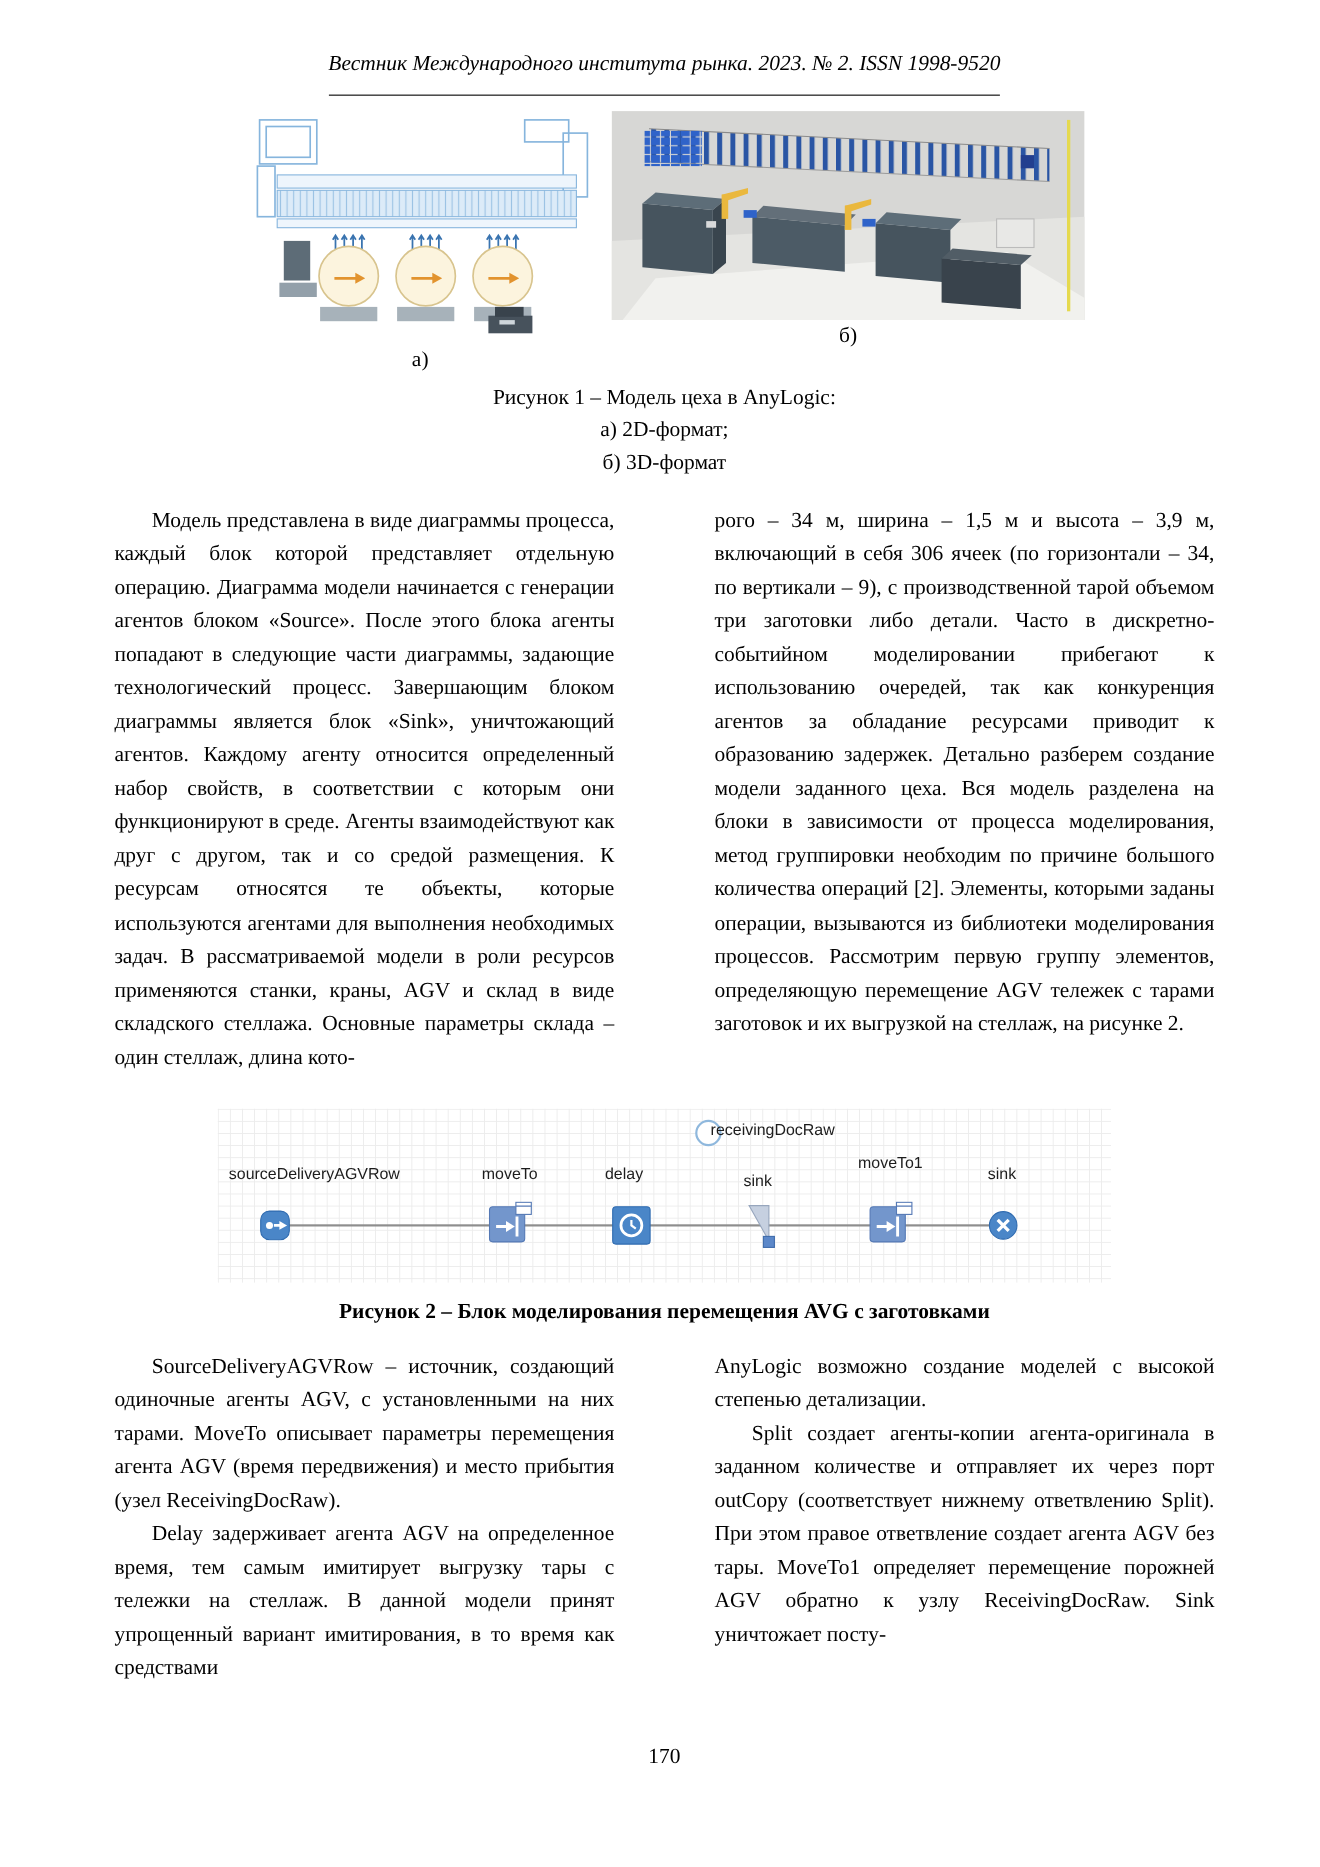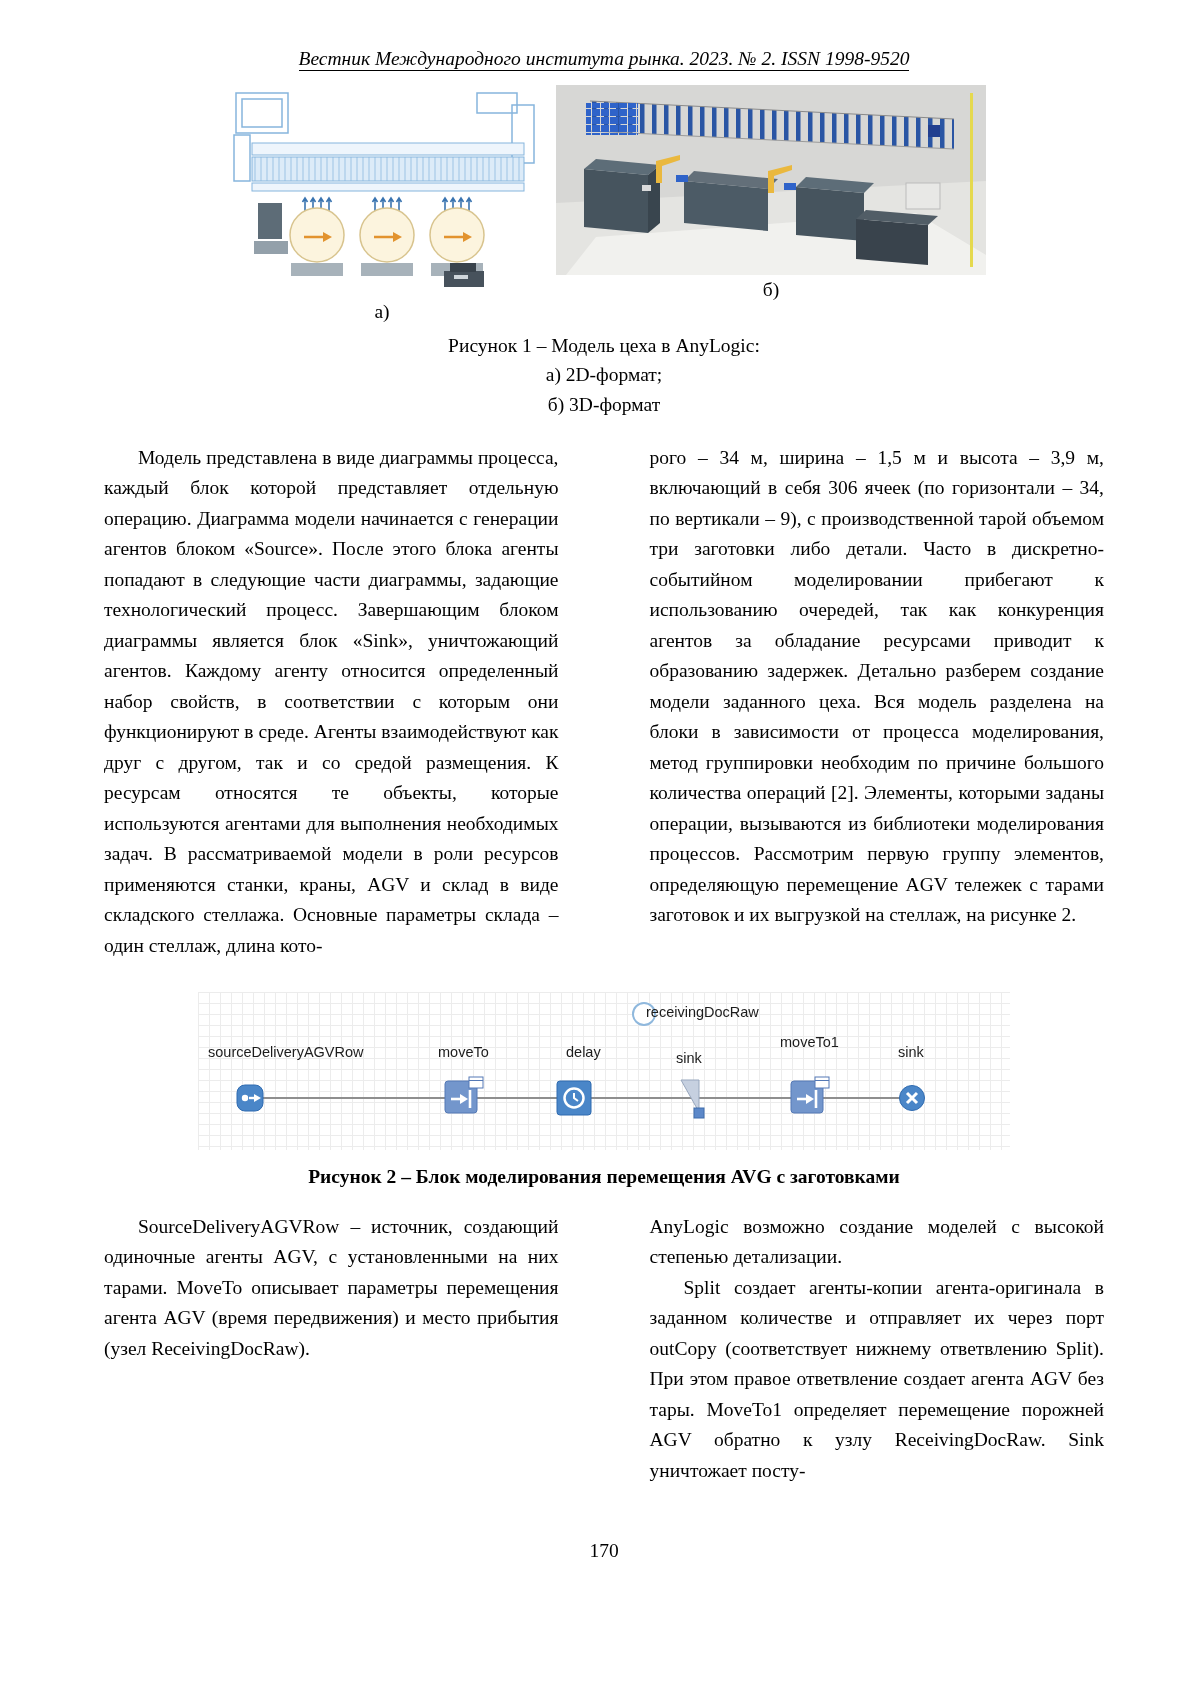--- a/index.html
+++ b/index.html
@@ -18,21 +18,21 @@
 
   .journal-header {
     text-align: center;
     font-size: 19.5px;
     font-style: italic;
     margin-bottom: 14px;
   }
   .journal-header span {
     display: inline-block;
     border-bottom: 1.6px solid #000;
-    padding-bottom: 0;
+    padding-bottom: 16px;
     text-align: center;
   }
 
   .fig1-row {
     display: flex;
     justify-content: center;
     align-items: flex-start;
     gap: 14px;
     margin-top: 14px;
   }
@@ -243,21 +243,21 @@
     </div>
   </div>
 
   <div class="fig2-canvas">
 
     <div class="fig2-node-circle" style="left:434px; top:10px;"></div>
     <div class="fig2-label" style="left:448px; top:12px;">receivingDocRaw</div>
 
     <div class="fig2-label" style="left:10px;  top:52px;">sourceDeliveryAGVRow</div>
     <div class="fig2-label" style="left:240px; top:52px;">moveTo</div>
-    <div class="fig2-label" style="left:368px; top:52px;">delay</div>
+    <div class="fig2-label" style="left:352px; top:52px;">delay</div>
     <div class="fig2-label" style="left:478px; top:58px;">sink</div>
     <div class="fig2-label" style="left:582px; top:42px;">moveTo1</div>
     <div class="fig2-label" style="left:700px; top:52px;">sink</div>
 
     <div class="fig2-line" style="left:52px; top:105px; width:662px;"></div>
 
     <svg class="fig2-block" style="left:38px; top:92px;" width="28" height="28" viewBox="0 0 28 28">
       <rect x="1" y="1" width="26" height="26" rx="8" fill="#4a86c8" stroke="#2f6bb0"></rect>
       <circle cx="9" cy="14" r="3.2" fill="#fff"></circle>
       <path d="M13 14 h6" stroke="#fff" stroke-width="2.4"></path>
@@ -297,20 +297,21 @@
       <circle cx="14" cy="14" r="12.5" fill="#4a86c8" stroke="#2f6bb0"></circle>
       <path d="M9 9 l10 10 M19 9 l-10 10" stroke="#fff" stroke-width="3"></path>
     </svg>
   </div>
 
   <div class="fig2-caption">Рисунок 2 – Блок моделирования перемещения AVG с заготовками</div>
 
   <div class="columns">
     <div class="col">
       <p class="indent">SourceDeliveryAGVRow – источник, создающий одиночные агенты AGV, с установленными на них тарами. MoveTo описывает параметры перемещения агента AGV (время передвижения) и место прибытия (узел ReceivingDocRaw).</p>
+      <p class="indent">Delay задерживает агента AGV на определенное время, тем самым имитирует выгрузку тары с тележки на стеллаж. В данной модели принят упрощенный вариант имитирования, в то время как средствами</p>
     </div>
     <div class="col">
       <p>AnyLogic возможно создание моделей с высокой степенью детализации.</p>
       <p class="indent">Split создает агенты-копии агента-оригинала в заданном количестве и отправляет их через порт outCopy (соответствует нижнему ответвлению Split). При этом правое ответвление создает агента AGV без тары. MoveTo1 определяет перемещение порожней AGV обратно к узлу ReceivingDocRaw. Sink уничтожает посту-</p>
     </div>
   </div>
 
   <div class="page-number">170</div>
 
 </div>

